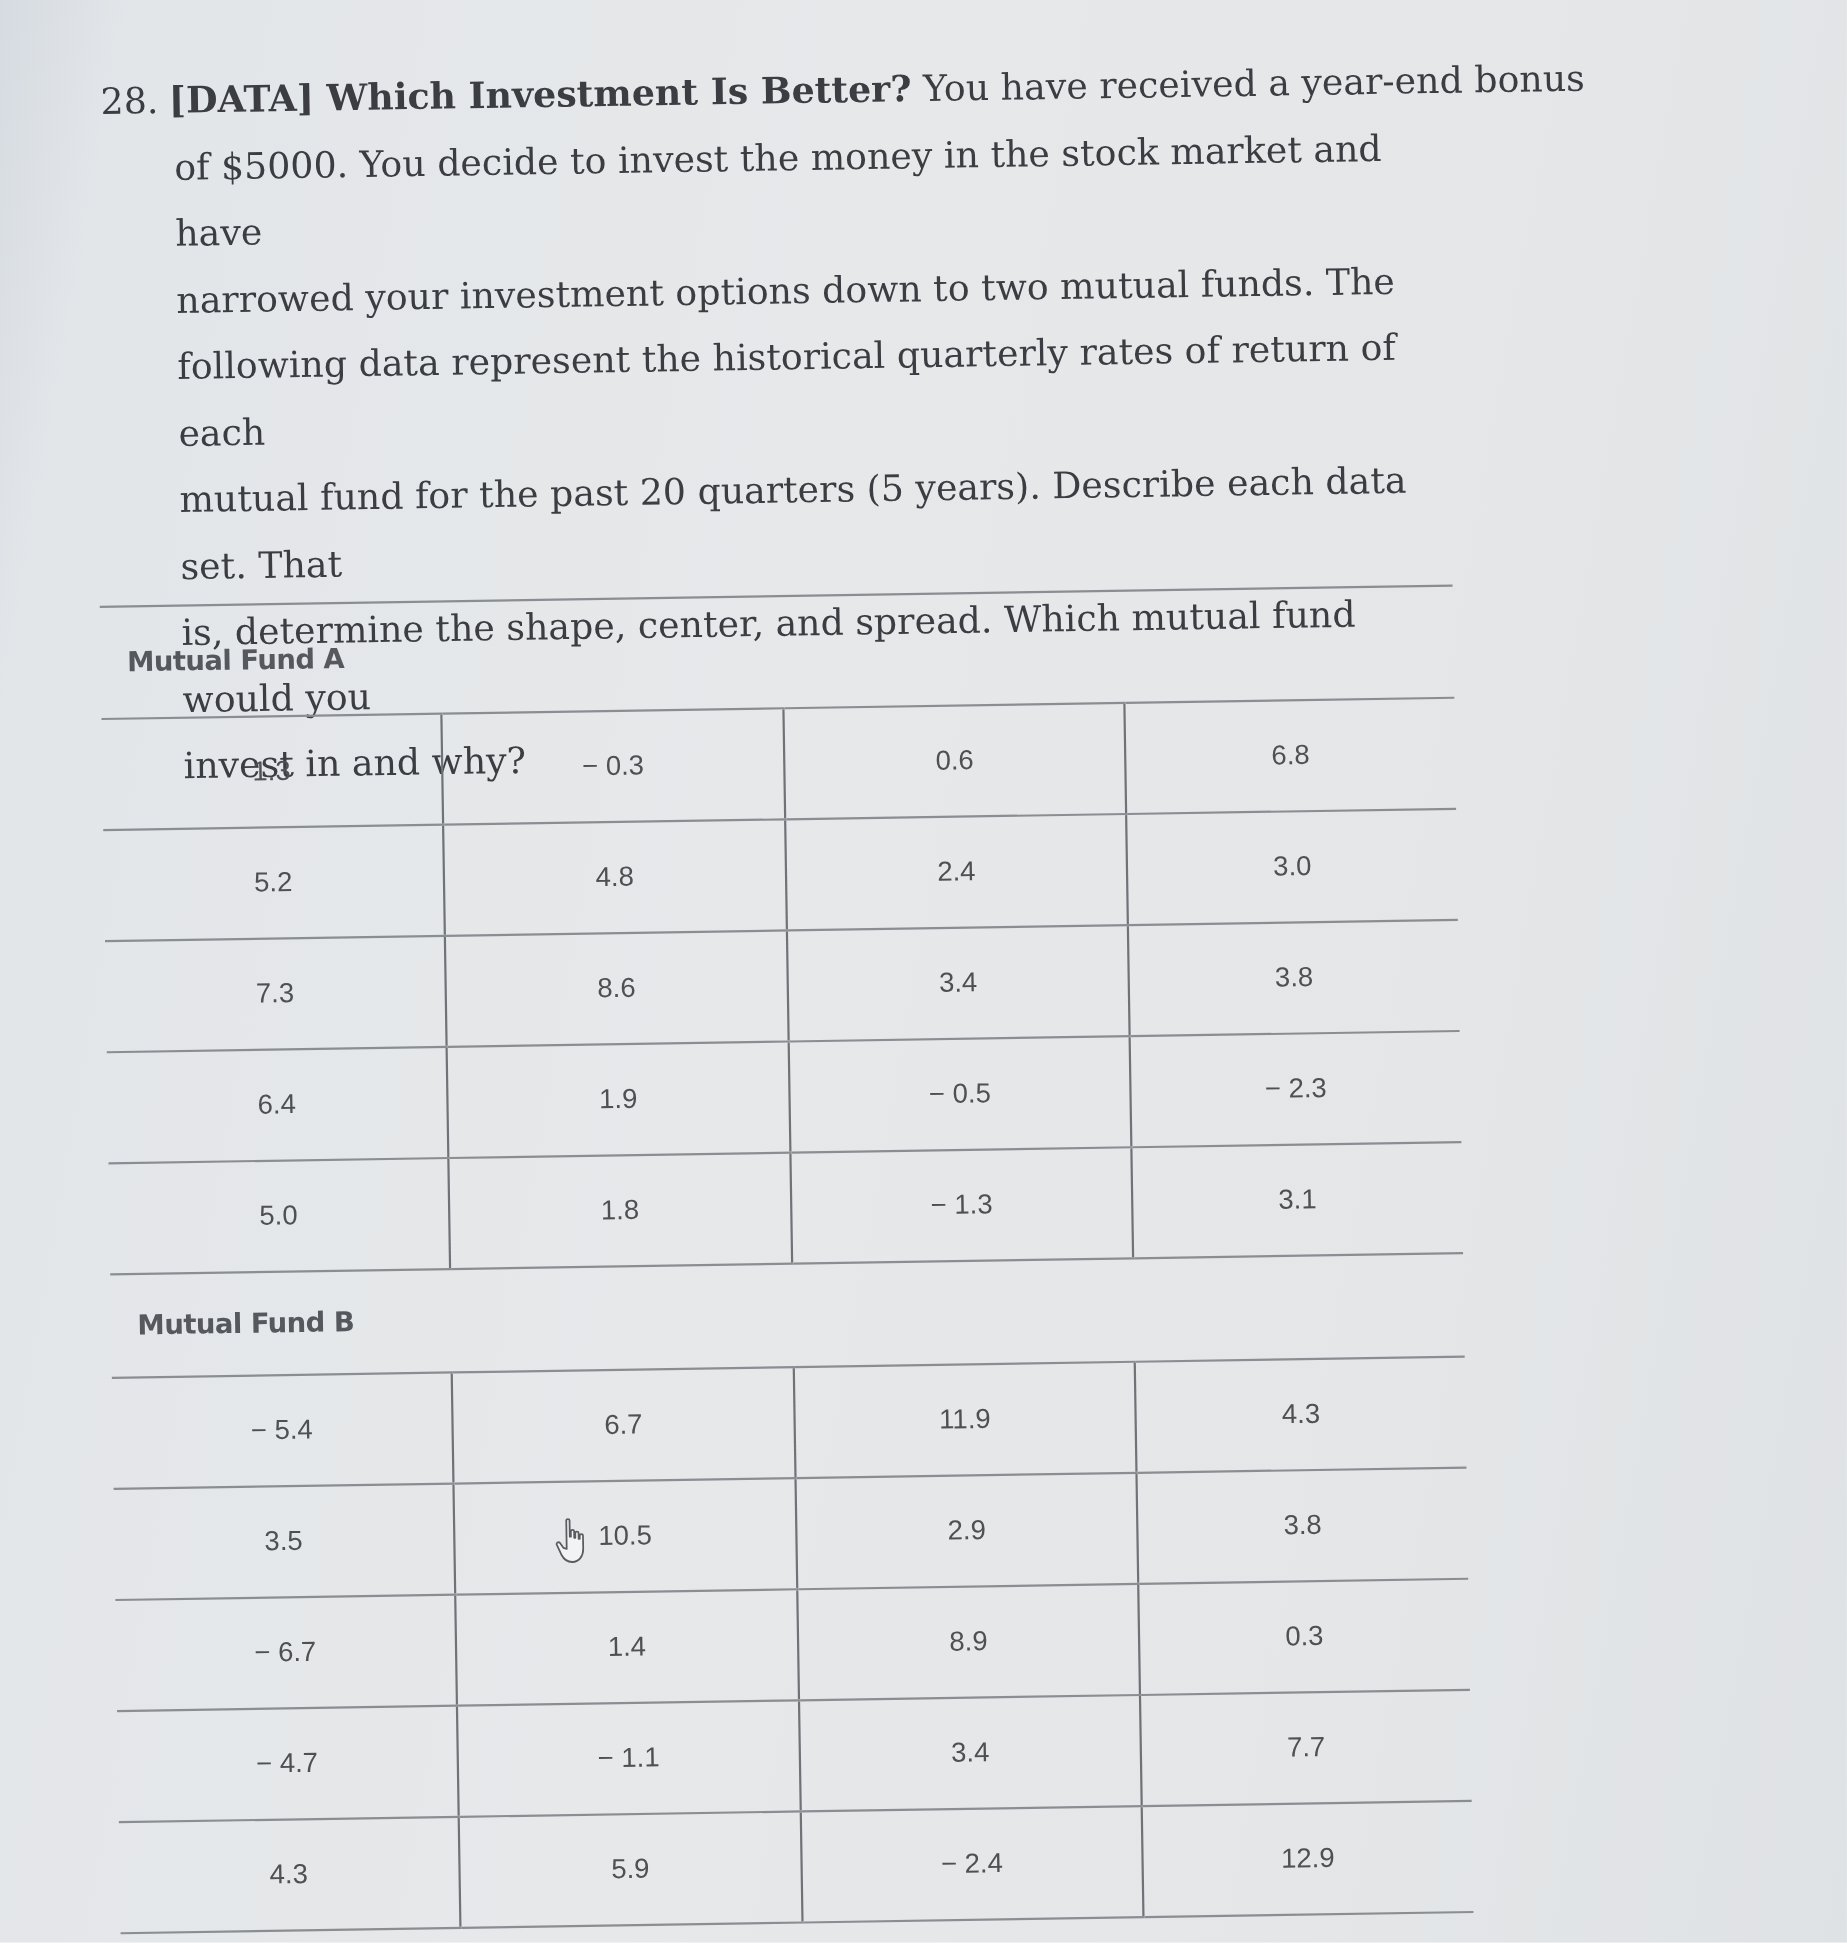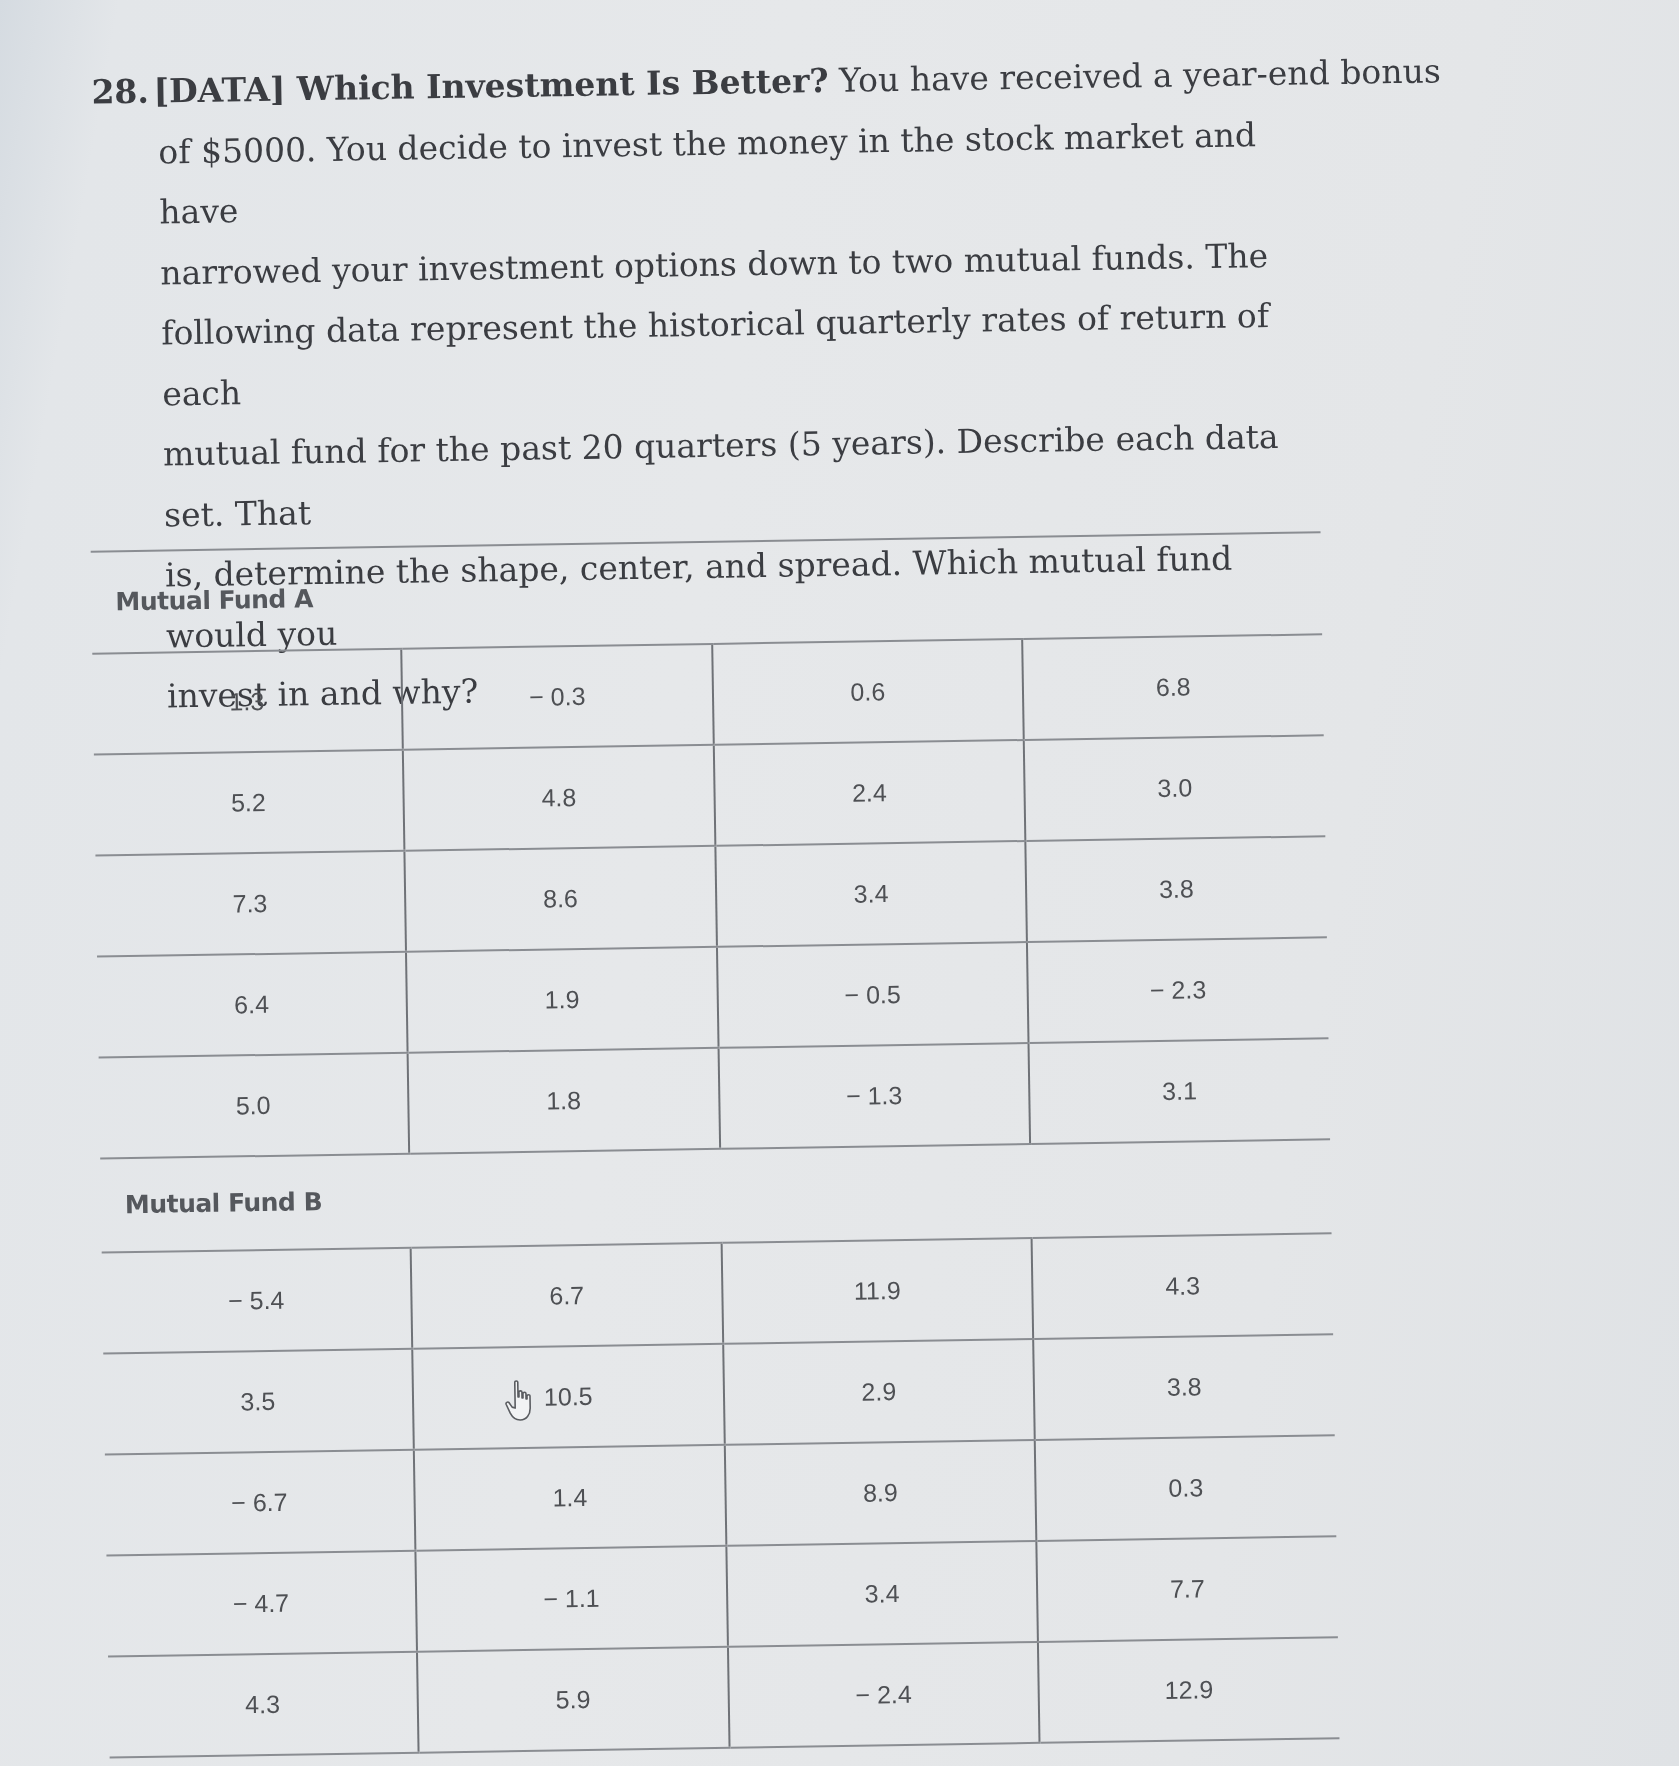--- a/index.html
+++ b/index.html
@@ -29,21 +29,21 @@
       left: 98px;
       top: 52px;
       width: 1220px;
       font-size: 33px;
       line-height: 60.5px;
       color: #3b3d42;
     }
     .question .qnum {
       display: inline-block;
       width: 62px;
-      font-weight: bold;
+      font-weight: normal;
     }
     .question .title {
       font-weight: bold;
     }
     .question .body-text {
       display: block;
       padding-left: 66px;
       margin-top: 0;
     }
     .question .first-line {

